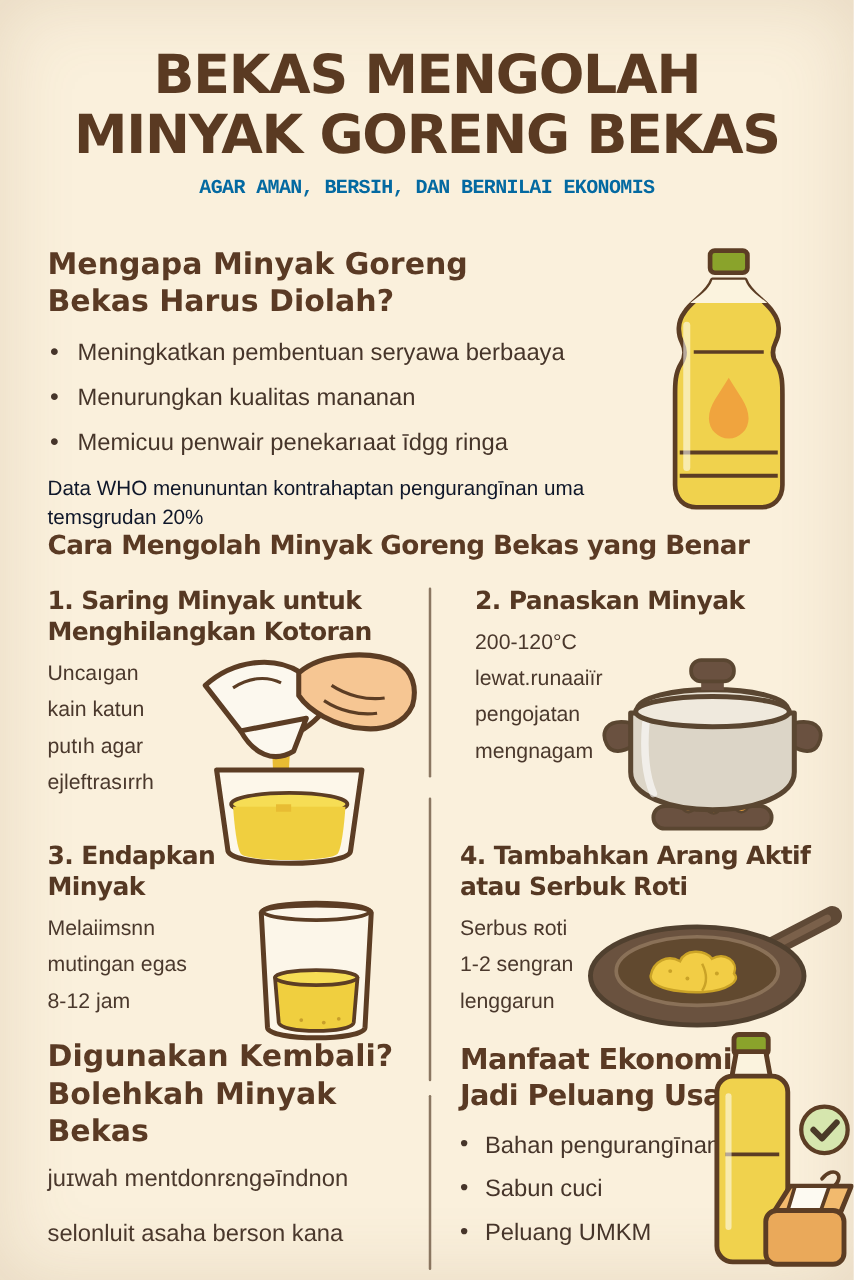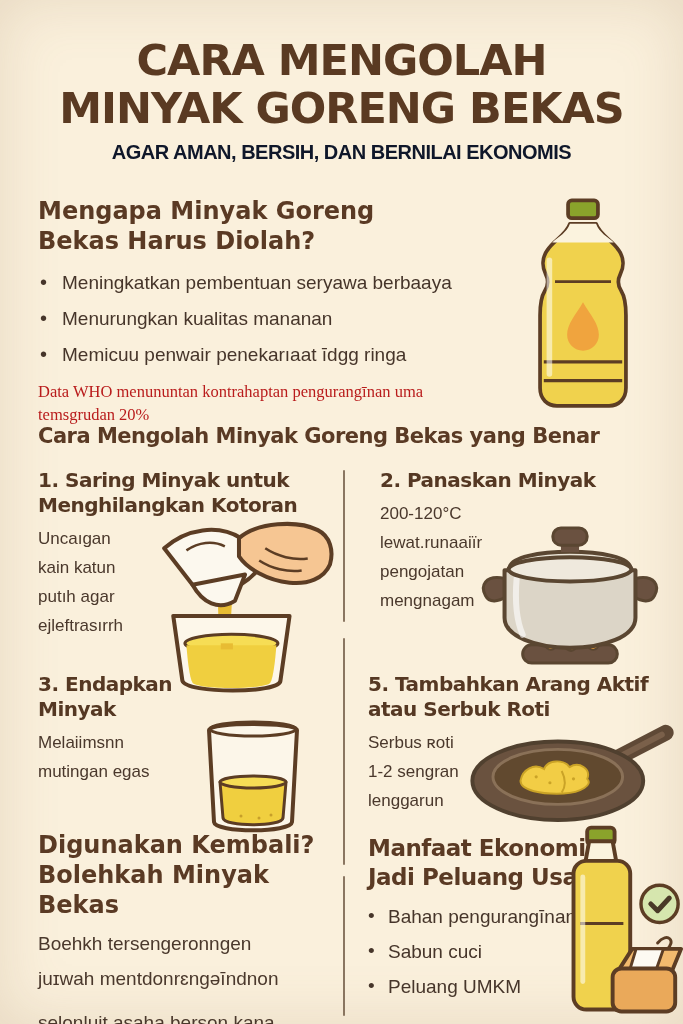--- a/index.html
+++ b/index.html
@@ -9,28 +9,28 @@
     background:#faf0dc;
     font-family:"Liberation Sans",sans-serif;
     color:#46352a;
     overflow:hidden;
     box-shadow:inset 0 0 60px rgba(150,110,70,.18);
   }
   .heading{font-family:"DejaVu Sans",sans-serif;font-weight:bold;color:#5a3a24;}
   
   .hdr{position:absolute;top:36px;left:0;width:683px;text-align:center;}
   .hdr .t1,.hdr .t2{font-family:"DejaVu Sans",sans-serif;font-weight:bold;color:#5a3a22;font-size:43px;line-height:1.12;letter-spacing:-1px;}
-  .hdr .sub{font-family:Liberation Sans, sans-serif;font-weight:bold;color:#0f172a;font-size:20px;margin-top:9px;letter-spacing:-0.5px;}
+  .hdr .sub{font-family:Liberation Mono, monospace;font-weight:bold;color:#0369a1;font-size:16px;margin-top:9px;letter-spacing:-0.5px;}
   
   .why{position:absolute;left:38px;top:196px;width:480px;}
   .why .h{font-size:24px;line-height:1.25;}
   .why ul{list-style:none;margin:16px 0 0 0;padding:0;}
   .why li{font-size:19px;margin:0 0 14px 0;padding-left:24px;position:relative;line-height:1.15;}
   .why li::before{content:"•";position:absolute;left:2px;top:-1px;font-size:20px;color:#46352a;}
-  .why .note{font-size:16.5px;line-height:1.45;margin-top:10px;color:#b91c1c;font-family:Liberation Serif, serif;}
+  .why .note{font-size:16.5px;line-height:1.45;margin-top:10px;color:#0f172a;}
   
   .steps-h{position:absolute;left:38px;top:424px;font-size:21px;letter-spacing:-0.5px;}
   .cell-h{font-family:"DejaVu Sans",sans-serif;font-weight:bold;color:#553823;font-size:20px;line-height:1.25;letter-spacing:-0.5px;}
   .cell-body div{font-size:17px;line-height:1.0;margin-top:12px;color:#4a382c;}
   .step1{position:absolute;left:38px;top:468px;width:300px;}
   .step2{position:absolute;left:352px;top:468px;width:300px;margin-left:28px;}
   .step3{position:absolute;left:38px;top:672px;width:300px;}
   .step4{position:absolute;left:368px;top:672px;width:300px;}
   
   .reuse{position:absolute;left:38px;top:830px;width:300px;}
@@ -55,21 +55,21 @@
   .il-glass{left:203px;top:720px;}
   .il-pan{left:466px;top:716px;}
   .il-econ{left:552px;top:824px;}
 </style>
 </head>
 <body>
 
 <div class="page">
 
   <div class="hdr">
-    <div class="t1">CARA MENGOLAH</div>
+    <div class="t1">BEKAS MENGOLAH</div>
     <div class="t2">MINYAK GORENG BEKAS</div>
     <div class="sub">AGAR AMAN, BERSIH, DAN BERNILAI EKONOMIS</div>
   </div>
 
   <div class="why">
     <div class="h heading">
       <div>Mengapa Minyak Goreng</div>
       <div>Bekas Harus Diolah?</div>
     </div>
     <ul>
@@ -151,36 +151,37 @@
   </svg>
 
   <div class="step3">
     <div class="cell-h">
       <div>3. Endapkan</div>
       <div>Minyak</div>
     </div>
     <div class="cell-body">
       <div>Melaiimsnn</div>
       <div>mutingan egas</div>
+      <div>8-12 jam</div>
     </div>
   </div>
 
   <svg class="illus il-glass" width="100" height="118" viewBox="0 0 100 118">
     <path d="M6,10 C6,2 94,2 94,10 L89,102 C88,113 12,113 11,102 Z" fill="#fcf6e9" stroke="#5c3d24" stroke-width="4" stroke-linejoin="round"></path>
     <ellipse cx="50" cy="9" rx="43" ry="7" fill="none" stroke="#5c3d24" stroke-width="3"></ellipse>
     <path d="M17,62 L83,62 L80,98 C79,107 21,107 20,98 Z" fill="#f0cf3f" stroke="#5c3d24" stroke-width="3" stroke-linejoin="round"></path>
     <ellipse cx="50" cy="62" rx="33" ry="6" fill="#f6dd55" stroke="#5c3d24" stroke-width="3"></ellipse>
     <circle cx="38" cy="96" r="1.5" fill="#c79f2a"></circle>
     <circle cx="56" cy="98" r="1.5" fill="#c79f2a"></circle>
     <circle cx="68" cy="95" r="1.5" fill="#c79f2a"></circle>
   </svg>
 
   <div class="step4">
     <div class="cell-h">
-      <div>5. Tambahkan Arang Aktif</div>
+      <div>4. Tambahkan Arang Aktif</div>
       <div>atau Serbuk Roti</div>
     </div>
     <div class="cell-body">
       <div>Serbus ʀoti</div>
       <div>1-2 sengran</div>
       <div>lenggarun</div>
     </div>
   </div>
 
   <svg class="illus il-pan" width="214" height="108" viewBox="0 0 215 110">
@@ -194,21 +195,20 @@
     <circle cx="84" cy="68" r="1.6" fill="#caa327"></circle>
     <circle cx="108" cy="64" r="1.6" fill="#caa327"></circle>
   </svg>
 
   <div class="reuse">
     <div class="h heading">
       <div>Digunakan Kembali?</div>
       <div>Bolehkah Minyak Bekas</div>
     </div>
     <div class="b">
-      <div>Boehkh tersengeronngen</div>
       <div>juɪwah mentdonrɛngəīndnon</div>
       <div class="gap">selonluit asaha berson kana</div>
     </div>
   </div>
 
   <div class="econ">
     <div class="h heading">
       <div>Manfaat Ekonomis:</div>
       <div>Jadi Peluang Usaha</div>
     </div>

